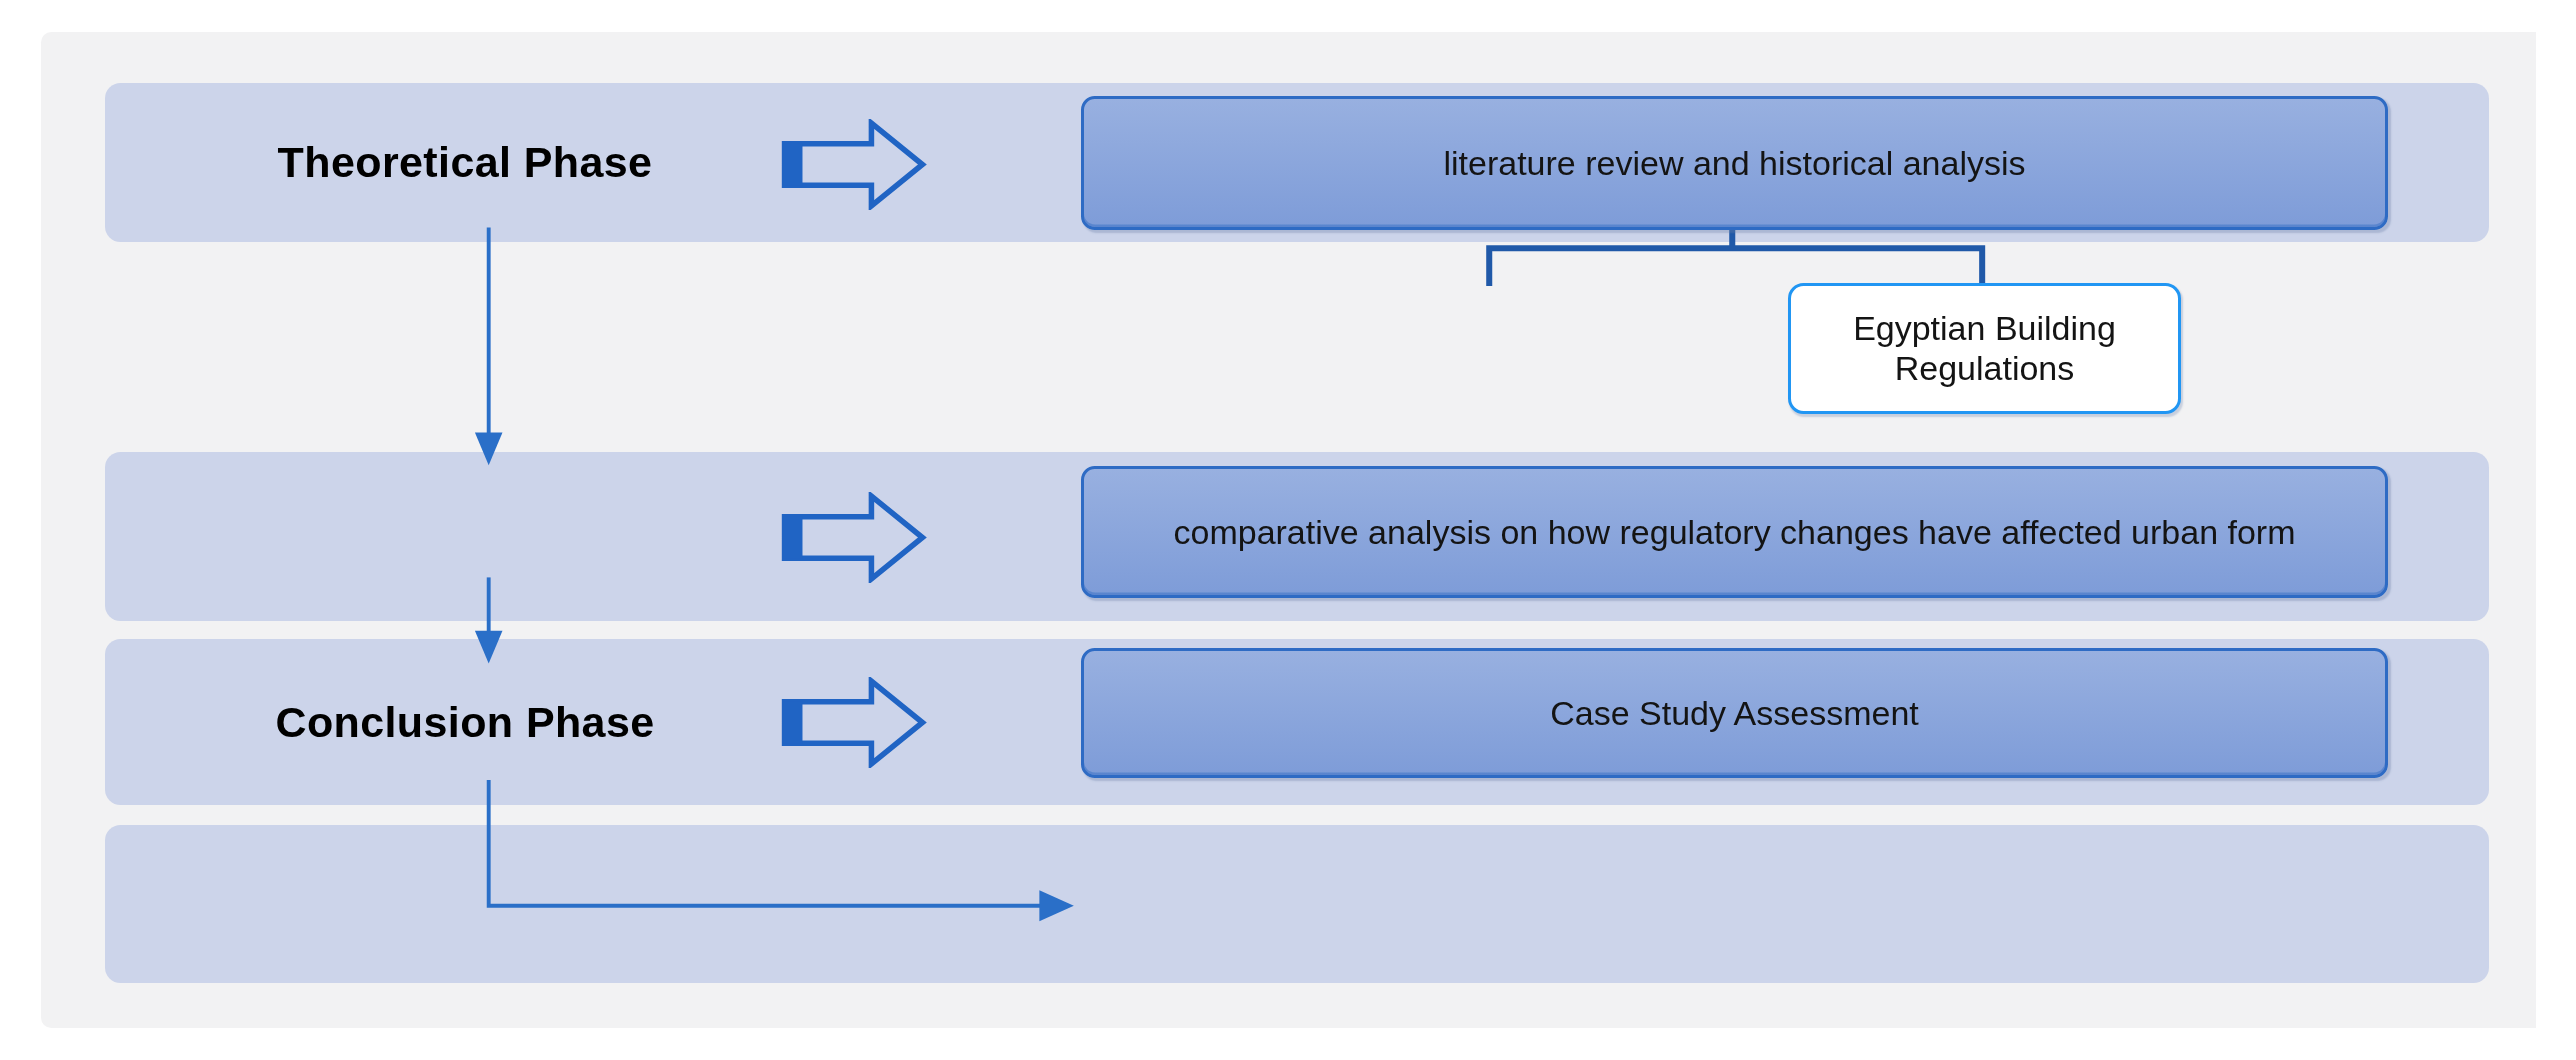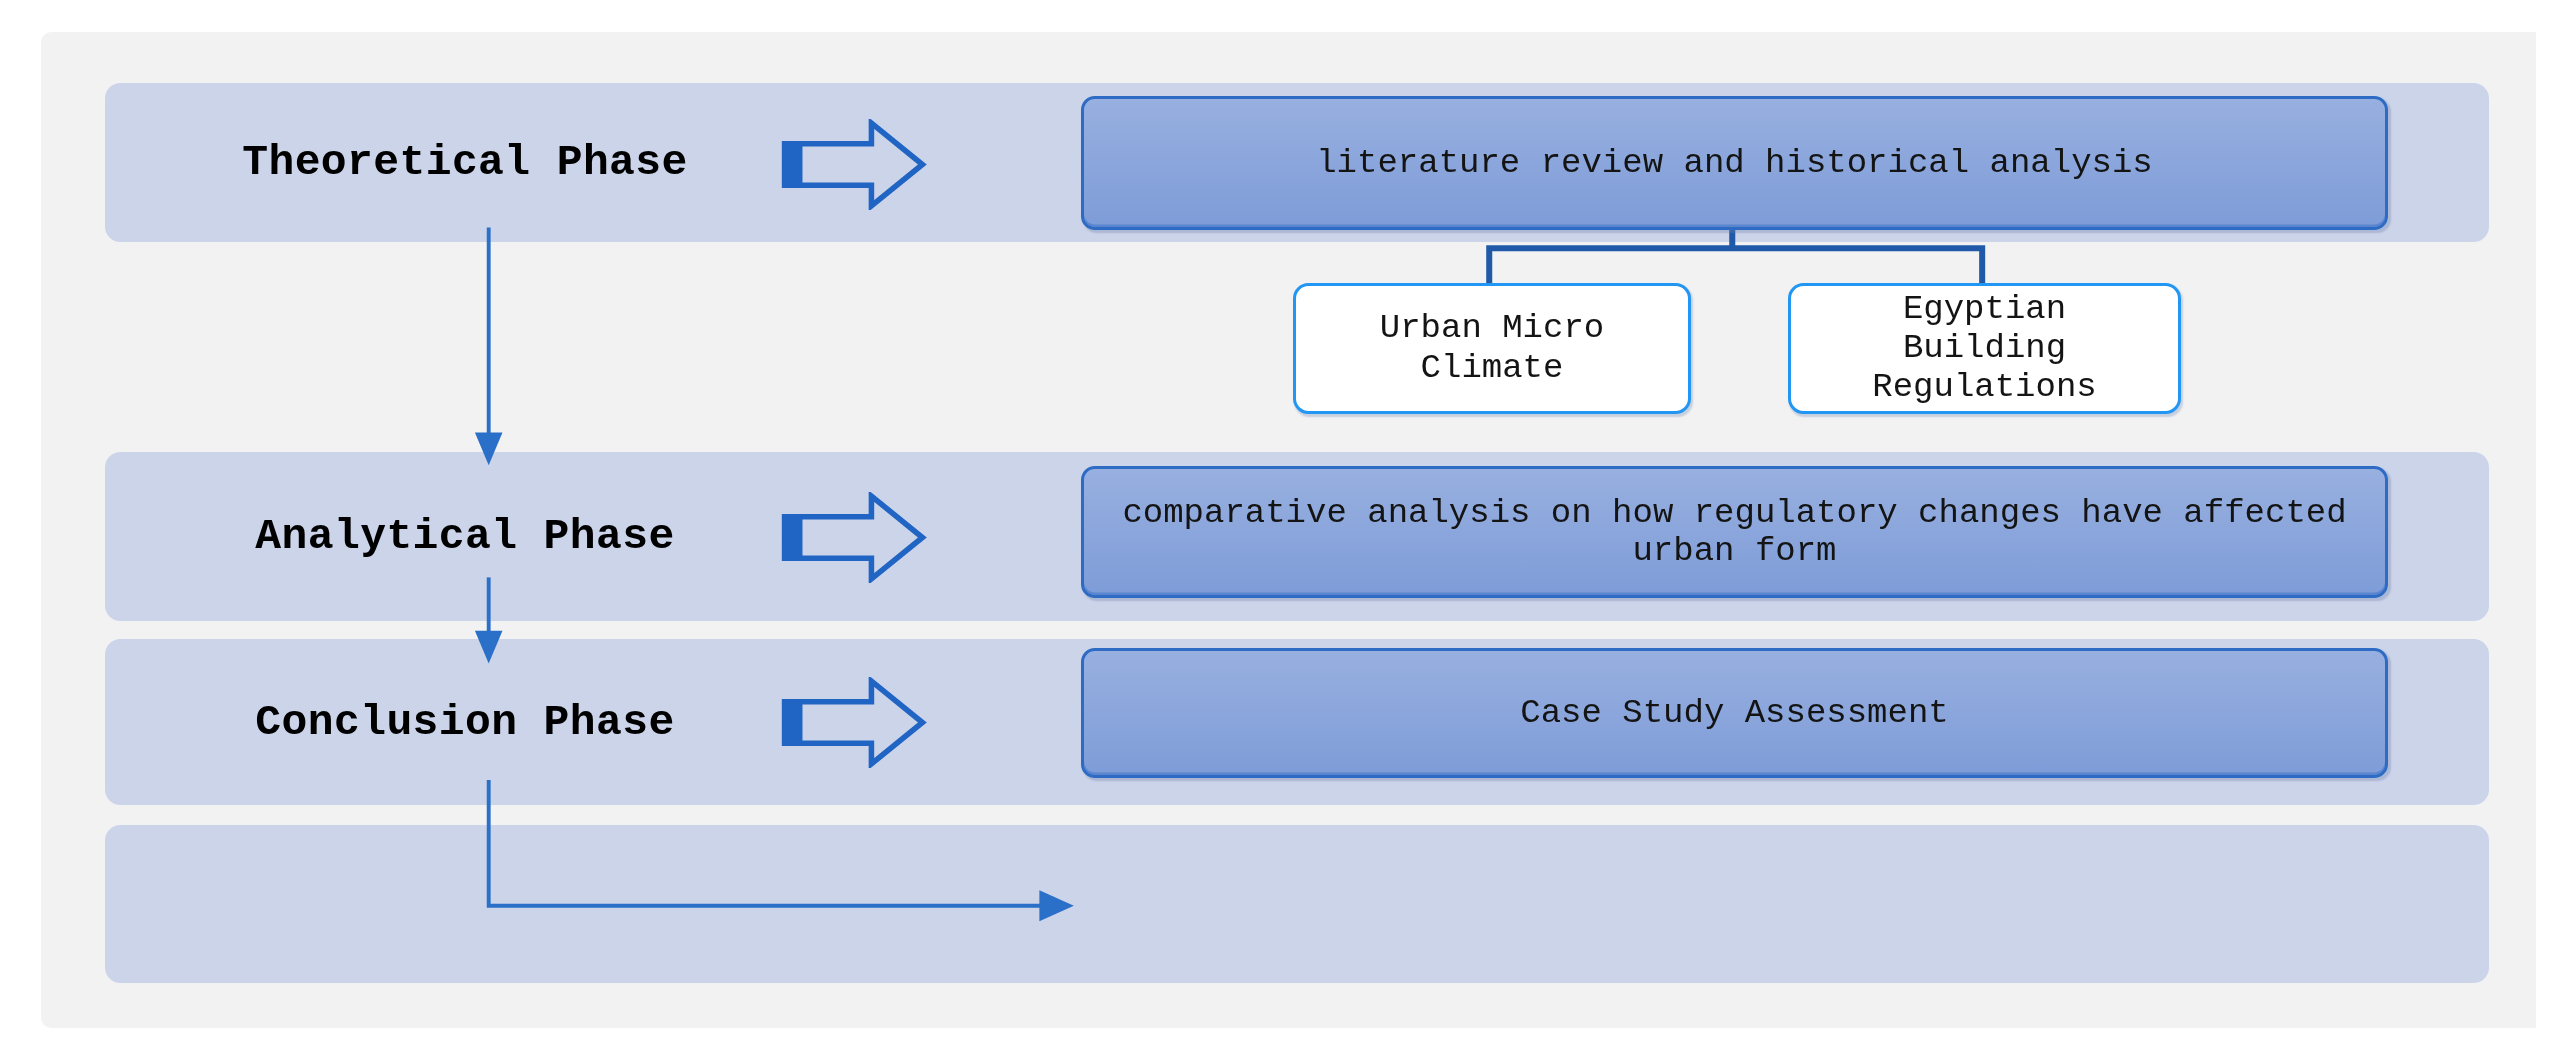--- a/index.html
+++ b/index.html
@@ -1,17 +1,17 @@
 <!DOCTYPE html>
 <html style="--page_bg: #ffffff; --panel_bg: #f2f2f3; --band_bg: #ccd4ea; --box_fill_top: #98b0e0; --box_fill_bottom: #7e9cd8; --box_border: #2e6bc4; --subbox_fill: #ffffff; --subbox_border: #2196f3; --connector: #2059a8; --arrow: #2a6fc8; --arrow_icon: #2064c4; --label_color: #000000; --box_text_color: #141414;font-size:13.8px"><head>
 <meta charset="utf-8">
 <style>
   html,body{margin:0;padding:0;background:var(--page_bg,#ffffff);}
   .stage{position:relative;width:2536px;height:1060px;overflow:hidden;
-         font-family:Liberation Mono, monospace;}
+         font-family:Liberation Sans, sans-serif;}
   .panel{position:absolute;left:41px;top:32px;width:2506px;height:996px;
          background:var(--panel_bg,#f2f2f3);border-radius:10.3px;}
   .band{position:absolute;left:105px;width:2384px;
         background:var(--band_bg,#ccd4ea);border-radius:15.5px;}
   .band-1{top:83px;height:159px;}
   .band-2{top:452px;height:169px;}
   .band-3{top:639px;height:166px;}
   .band-4{top:825px;height:158px;}
   .phase-label{position:absolute;left:129px;width:672px;display:flex;
         align-items:center;justify-content:center;font-weight:bold;
@@ -63,37 +63,35 @@
     <path class="connector-line" d="M2010,265 L2010,291 M1728,332 L1728,288 L2300,288 L2300,332"></path>
     <path class="arrow-line" d="M567,264 L567,506"></path>
     <polygon class="arrow-head" points="551,502 583,502 567,540"></polygon>
     <path class="arrow-line" d="M567,670 L567,736"></path>
     <polygon class="arrow-head" points="551,732 583,732 567,770"></polygon>
     <path class="arrow-line" d="M567,905 L567,1051 L1208,1051"></path>
     <polygon class="arrow-head" points="1206,1033 1206,1069 1246,1051"></polygon>
   </svg>
 
   <div class="phase-label pl-1">Theoretical Phase</div>
-  <div class="phase-label pl-2">Analytical Phase</div>
   <div class="phase-label pl-3">Conclusion Phase</div>
 
   <svg class="block-arrow ba-1" viewBox="0 0 212 132">
     <path d="M6,36 L132,36 L132,6 L206,66 L132,126 L132,96 L6,96 Z"></path>
     <rect x="4" y="36" width="28" height="60"></rect>
   </svg>
   <svg class="block-arrow ba-2" viewBox="0 0 212 132">
     <path d="M6,36 L132,36 L132,6 L206,66 L132,126 L132,96 L6,96 Z"></path>
     <rect x="4" y="36" width="28" height="60"></rect>
   </svg>
   <svg class="block-arrow ba-3" viewBox="0 0 212 132">
     <path d="M6,36 L132,36 L132,6 L206,66 L132,126 L132,96 L6,96 Z"></path>
     <rect x="4" y="36" width="28" height="60"></rect>
   </svg>
 
   <div class="bluebox bb-1">literature review and historical analysis</div>
   <div class="bluebox bb-2">comparative analysis on how regulatory changes have affected urban form</div>
   <div class="bluebox bb-3">Case Study Assessment</div>
 
-  <div class="whitebox wb-1">Urban Micro Climate</div>
   <div class="whitebox wb-2">Egyptian Building Regulations</div>
 
 </div>
 
 
 </body></html>

